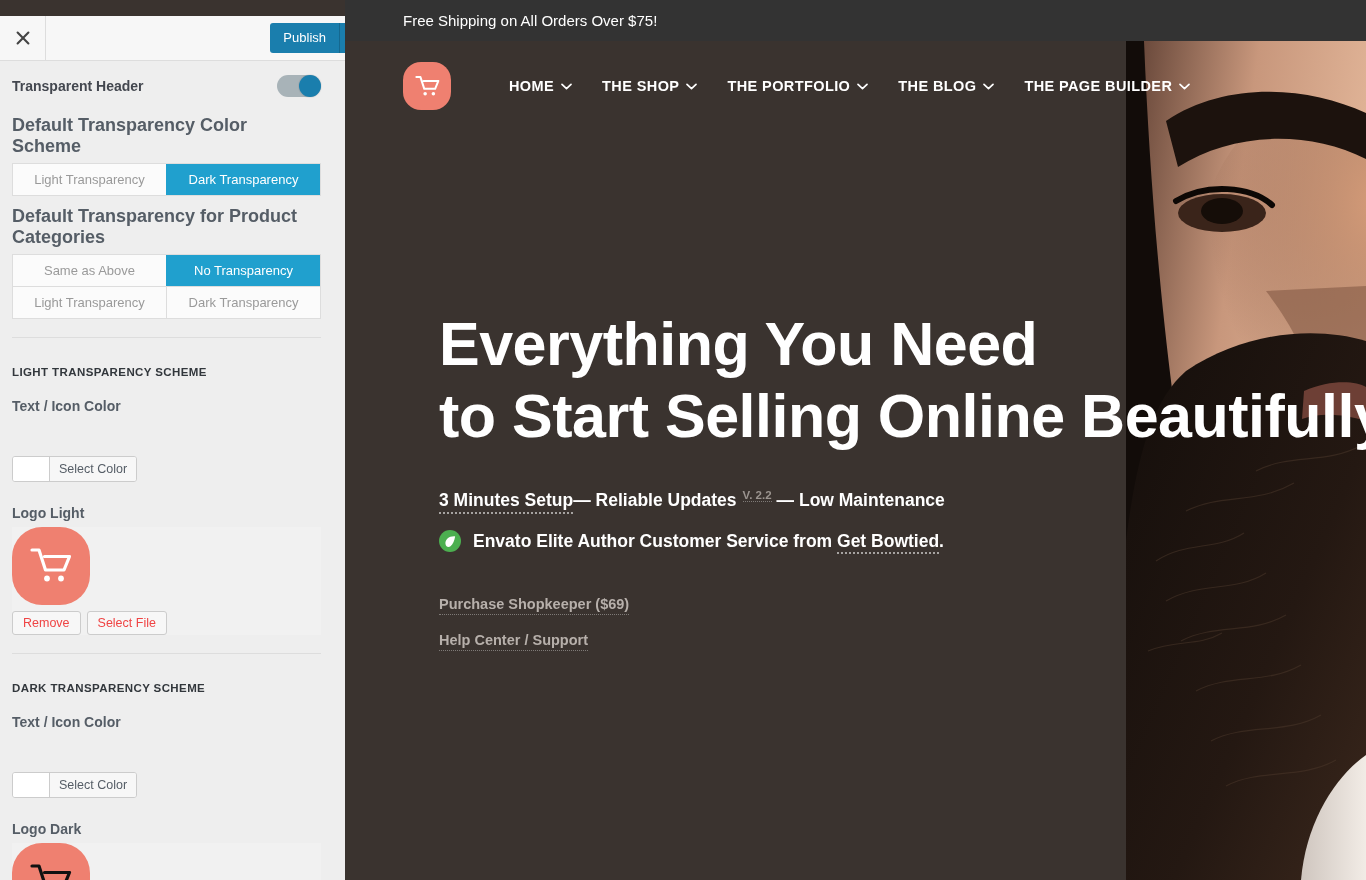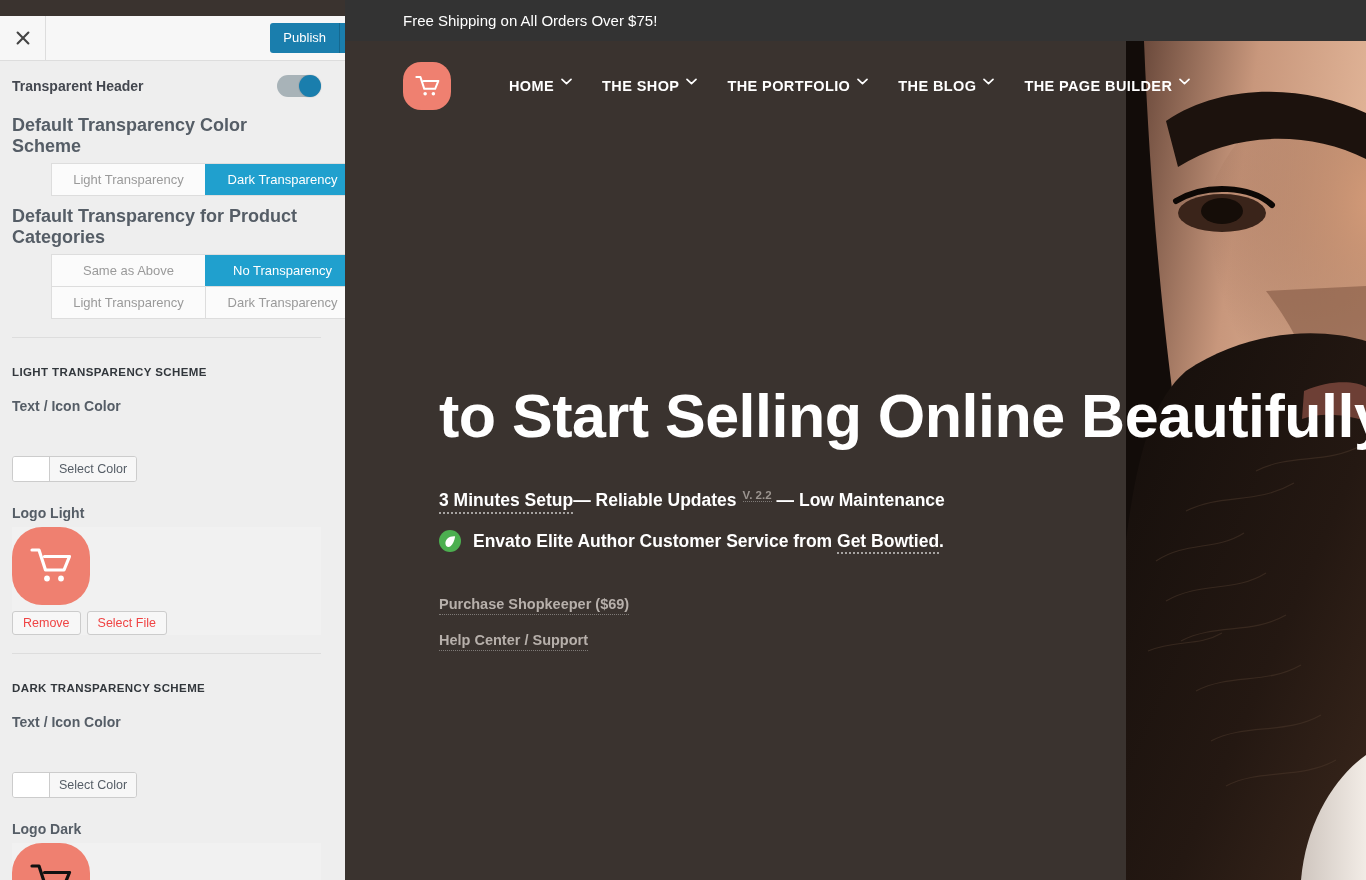--- a/index.html
+++ b/index.html
@@ -71,21 +71,20 @@
     background:#1a7ead;box-shadow:0 0 0 1px rgba(0,0,0,.05);
   }
 
   .section-label{
     color:#555d66;font-size:18px;font-weight:600;margin:10px 0 6px 0;
   }
 
   .btn-group{
     display:flex;width:100%;border:1px solid #dddddd;box-sizing:border-box;
     background:#fbfbfb;
-    margin-left:39px;
   }
   .btn-group + .btn-group{border-top:none;}
   .seg{
     flex:1 1 0;text-align:center;font-size:13px;color:#9a9a9a;
     padding:8px 2px;cursor:pointer;background:#fbfbfb;
     border-left:1px solid #dddddd;box-sizing:border-box;
     white-space:nowrap;overflow:hidden;text-overflow:ellipsis;
   }
   .seg:first-child{border-left:none;}
   .seg.active{background:#20a0ce;color:#ffffff;border-left-color:#20a0ce;}
@@ -158,21 +157,21 @@
     position:relative;z-index:3;display:flex;align-items:center;
     padding:18px 0 0 58px;height:72px;box-sizing:border-box;
   }
   .nav-logo{
     width:48px;height:48px;border-radius:18px;background:#ef8070;
     display:flex;align-items:center;justify-content:center;flex:0 0 auto;
     cursor:pointer;
   }
   .nav-menu{display:flex;align-items:center;margin-left:58px;gap:0;}
   .nav-item{
-    display:flex;gap:7px;margin-right:30px;cursor:pointer;
+    display:flex;align-items:center;gap:7px;margin-right:30px;cursor:pointer;
   }
   .nav-item:last-child{margin-right:0;}
   .nav-text{
     color:#ffffff;font-size:14.5px;font-weight:700;letter-spacing:.4px;
     white-space:nowrap;
   }
   .caret{display:block;}
 
   .hero{
     position:relative;z-index:3;padding:0 0 0 94px;margin-top:195px;
@@ -424,21 +423,21 @@
           <span class="nav-text">THE PAGE BUILDER</span>
           <svg class="caret" width="11" height="7" viewBox="0 0 11 7" aria-hidden="true">
               <path d="M1 1.3 L5.5 5.6 L10 1.3" stroke="#ffffff" stroke-width="1.7" fill="none" stroke-linecap="round" stroke-linejoin="round"></path>
             </svg>
         </div>
       </div>
     </div>
 
     <div class="hero">
       <h1>
-        <br>
+        <span>Everything You Need</span><br>
         <span>to Start Selling Online Beautifully</span>
       </h1>
 
       <div class="hero-sub">
         <span class="dotted">3 Minutes Setup</span>
         <span> — Reliable Updates</span>
         <span class="ver">V. 2.2</span>
         <span>— Low Maintenance</span>
       </div>
 

